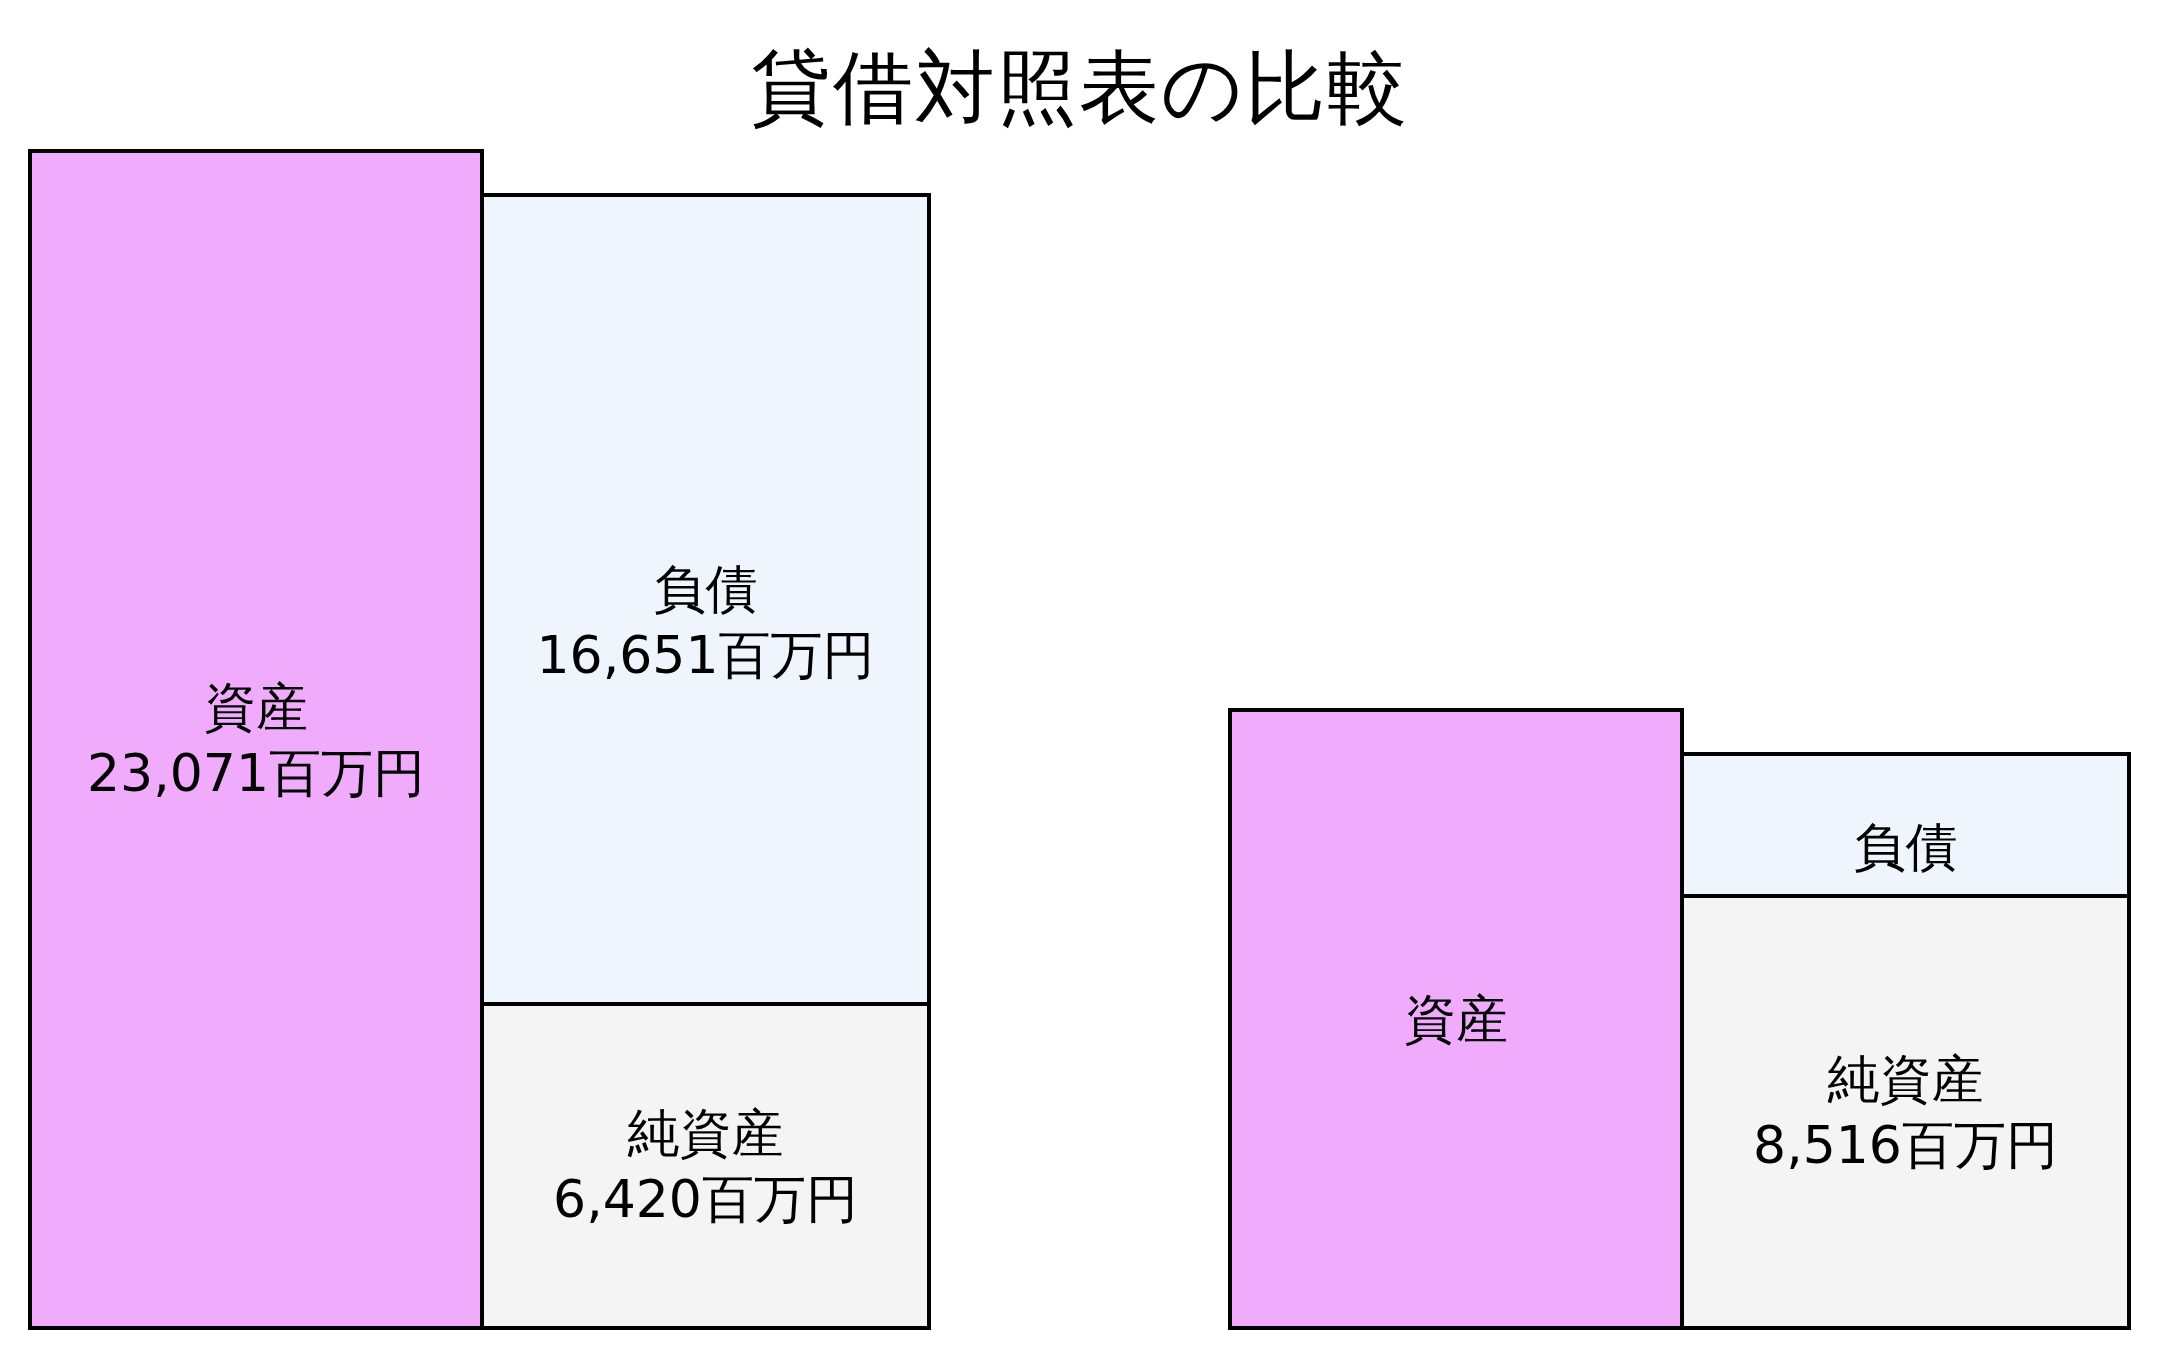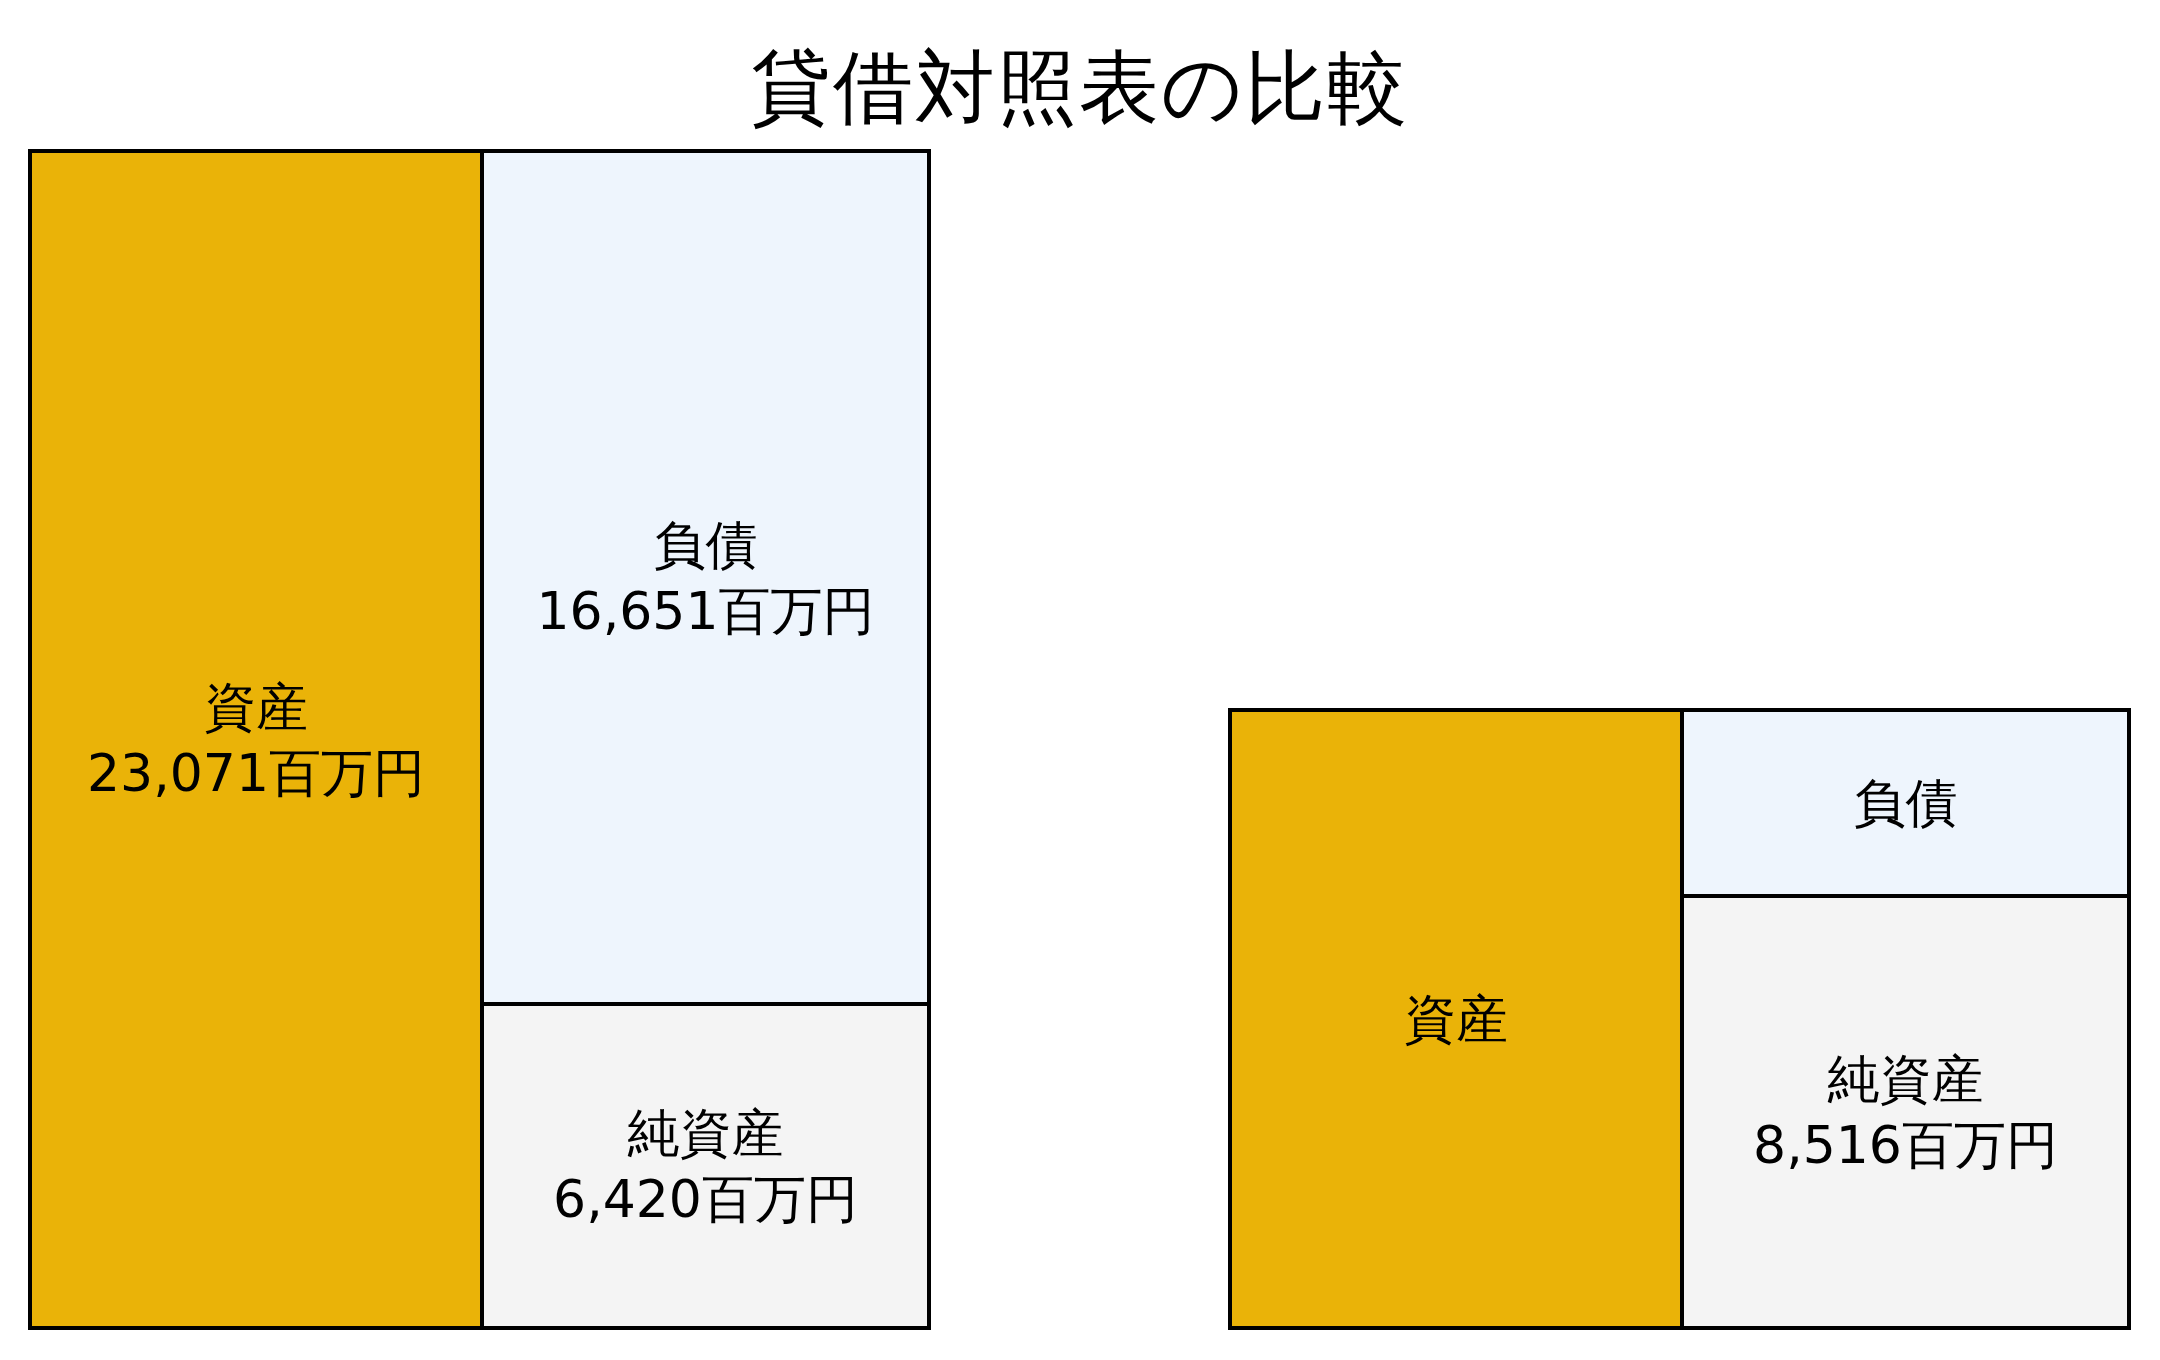--- a/index.html
+++ b/index.html
@@ -38,22 +38,22 @@
       flex-direction: column;
       align-items: center;
       justify-content: center;
       text-align: center;
     }
     .block .lbl {
       font-size: 52px;
       line-height: 66px;
       white-space: nowrap;
     }
-    .assets { background: #eab308; }
-    .liab { background: #eef5fd; }
+    .assets { background: #f0abfc; }
+    .liab { background: #eef5fd; margin-top: 44px; }
     .equity { background: #f4f4f4; }
   </style>
 </head>
 <body>
 
 <div class="title">貸借対照表の比較</div>
 
 <div class="bs" style="left:28px; top:149px; width:903px; height:1181px;">
   <div class="block assets" style="left:0; top:0; width:456px; height:1181px;">
     <div class="lbl">資産</div>

